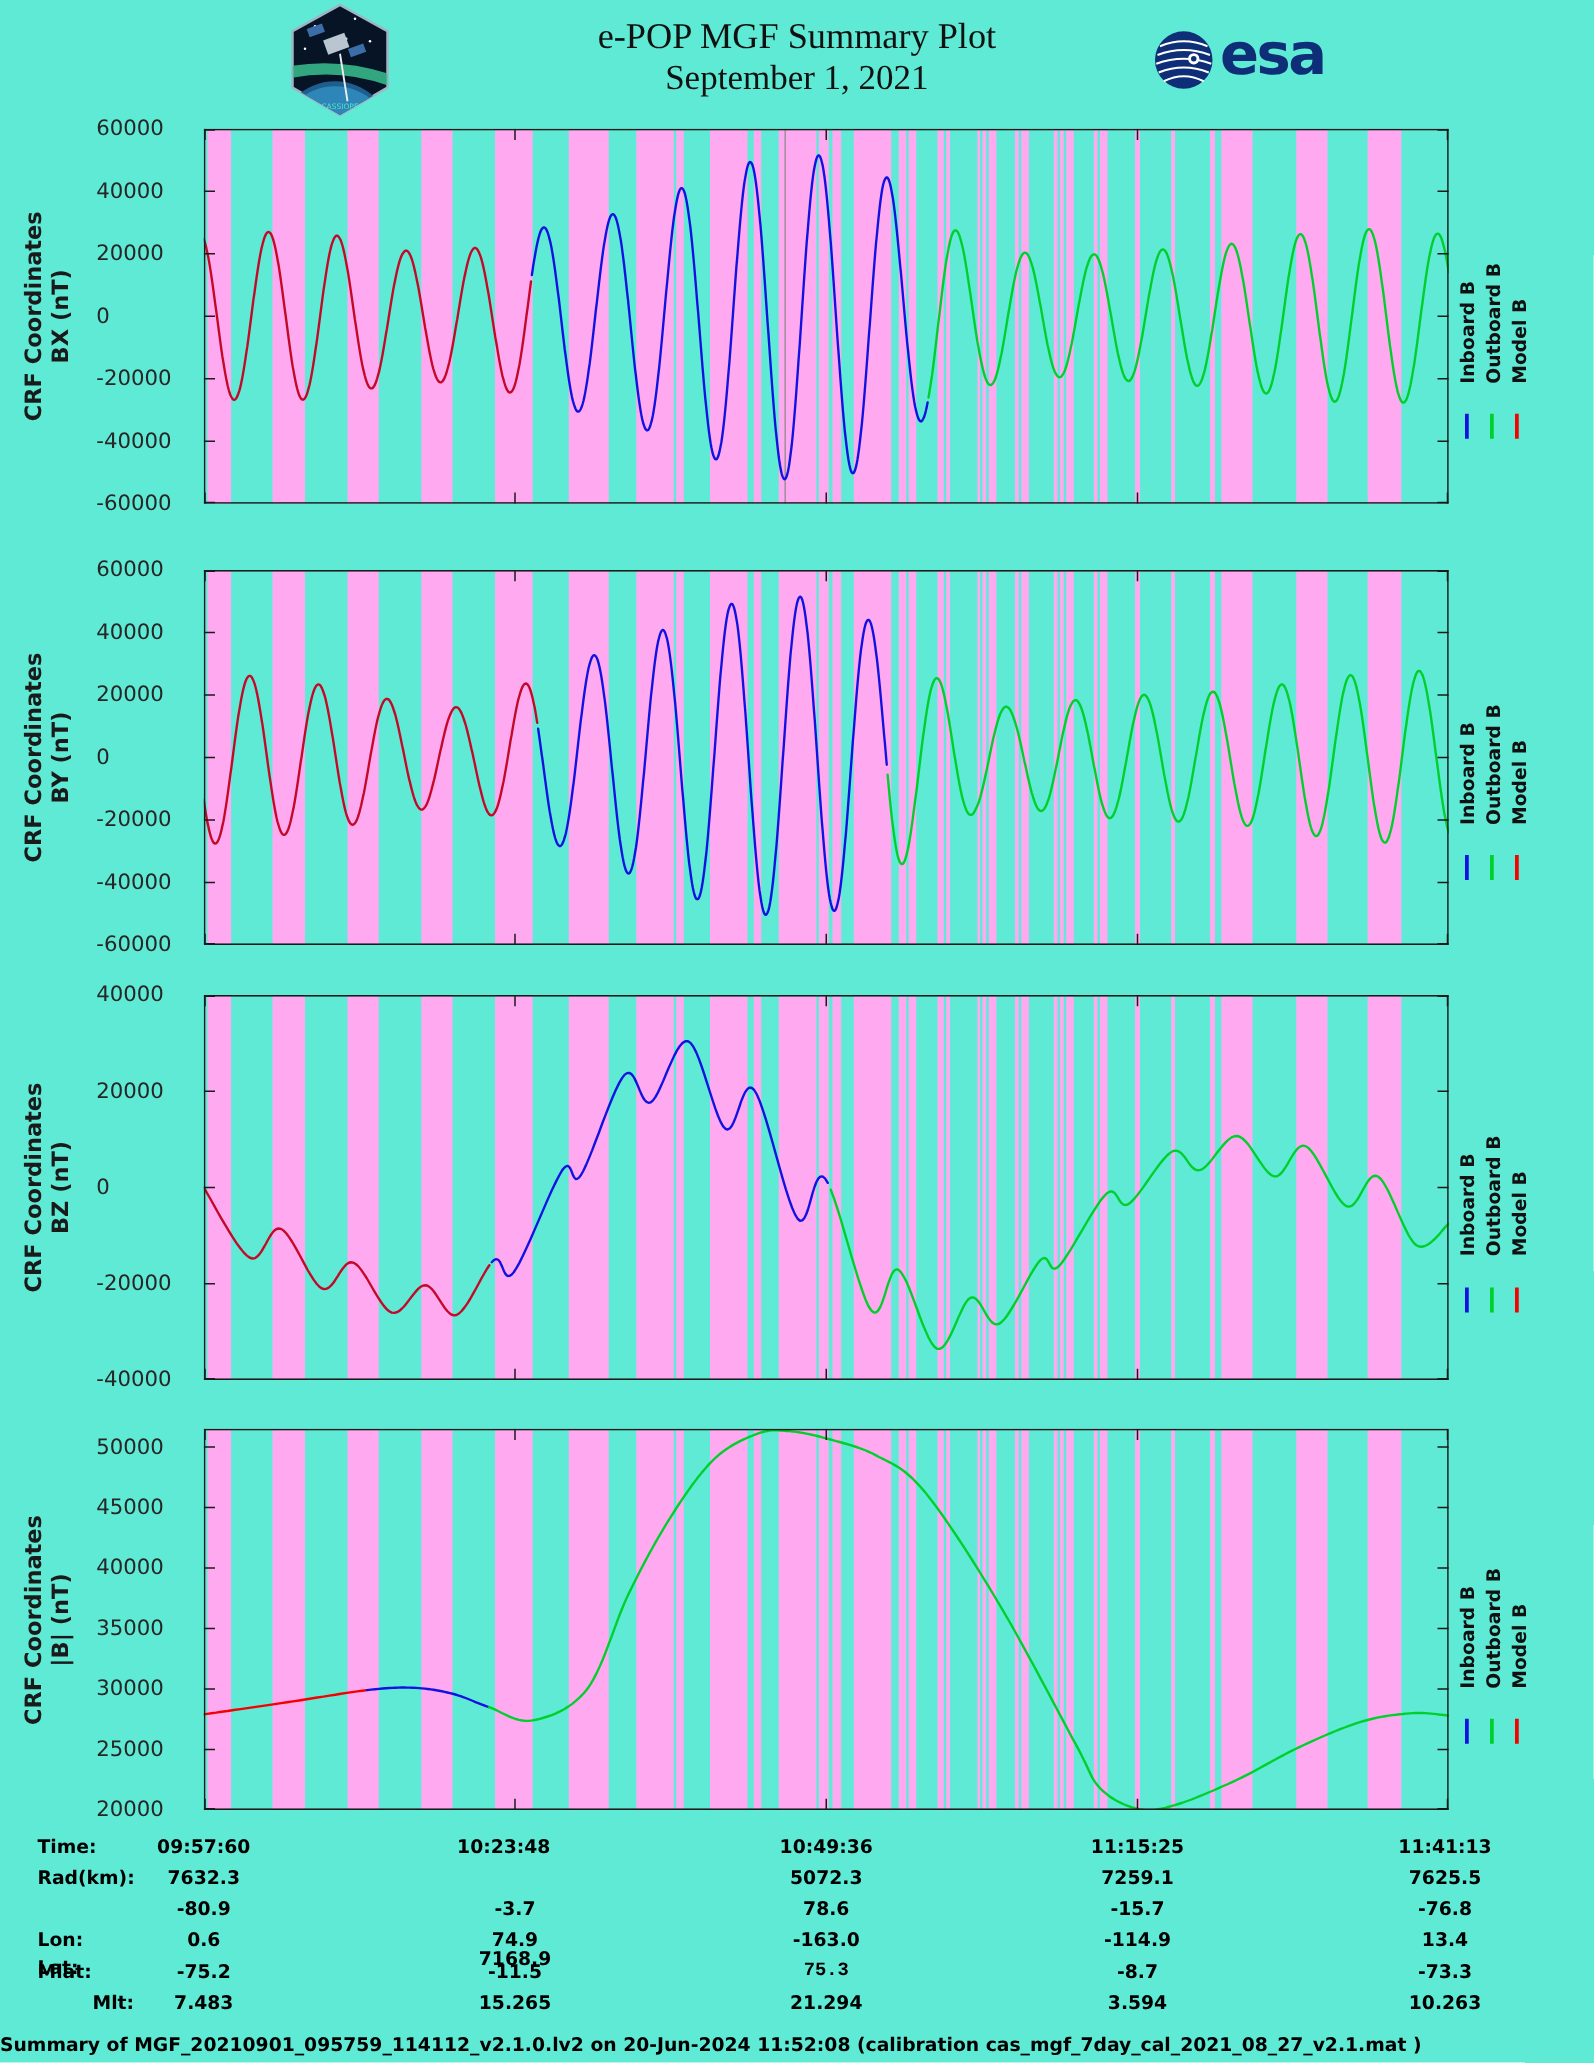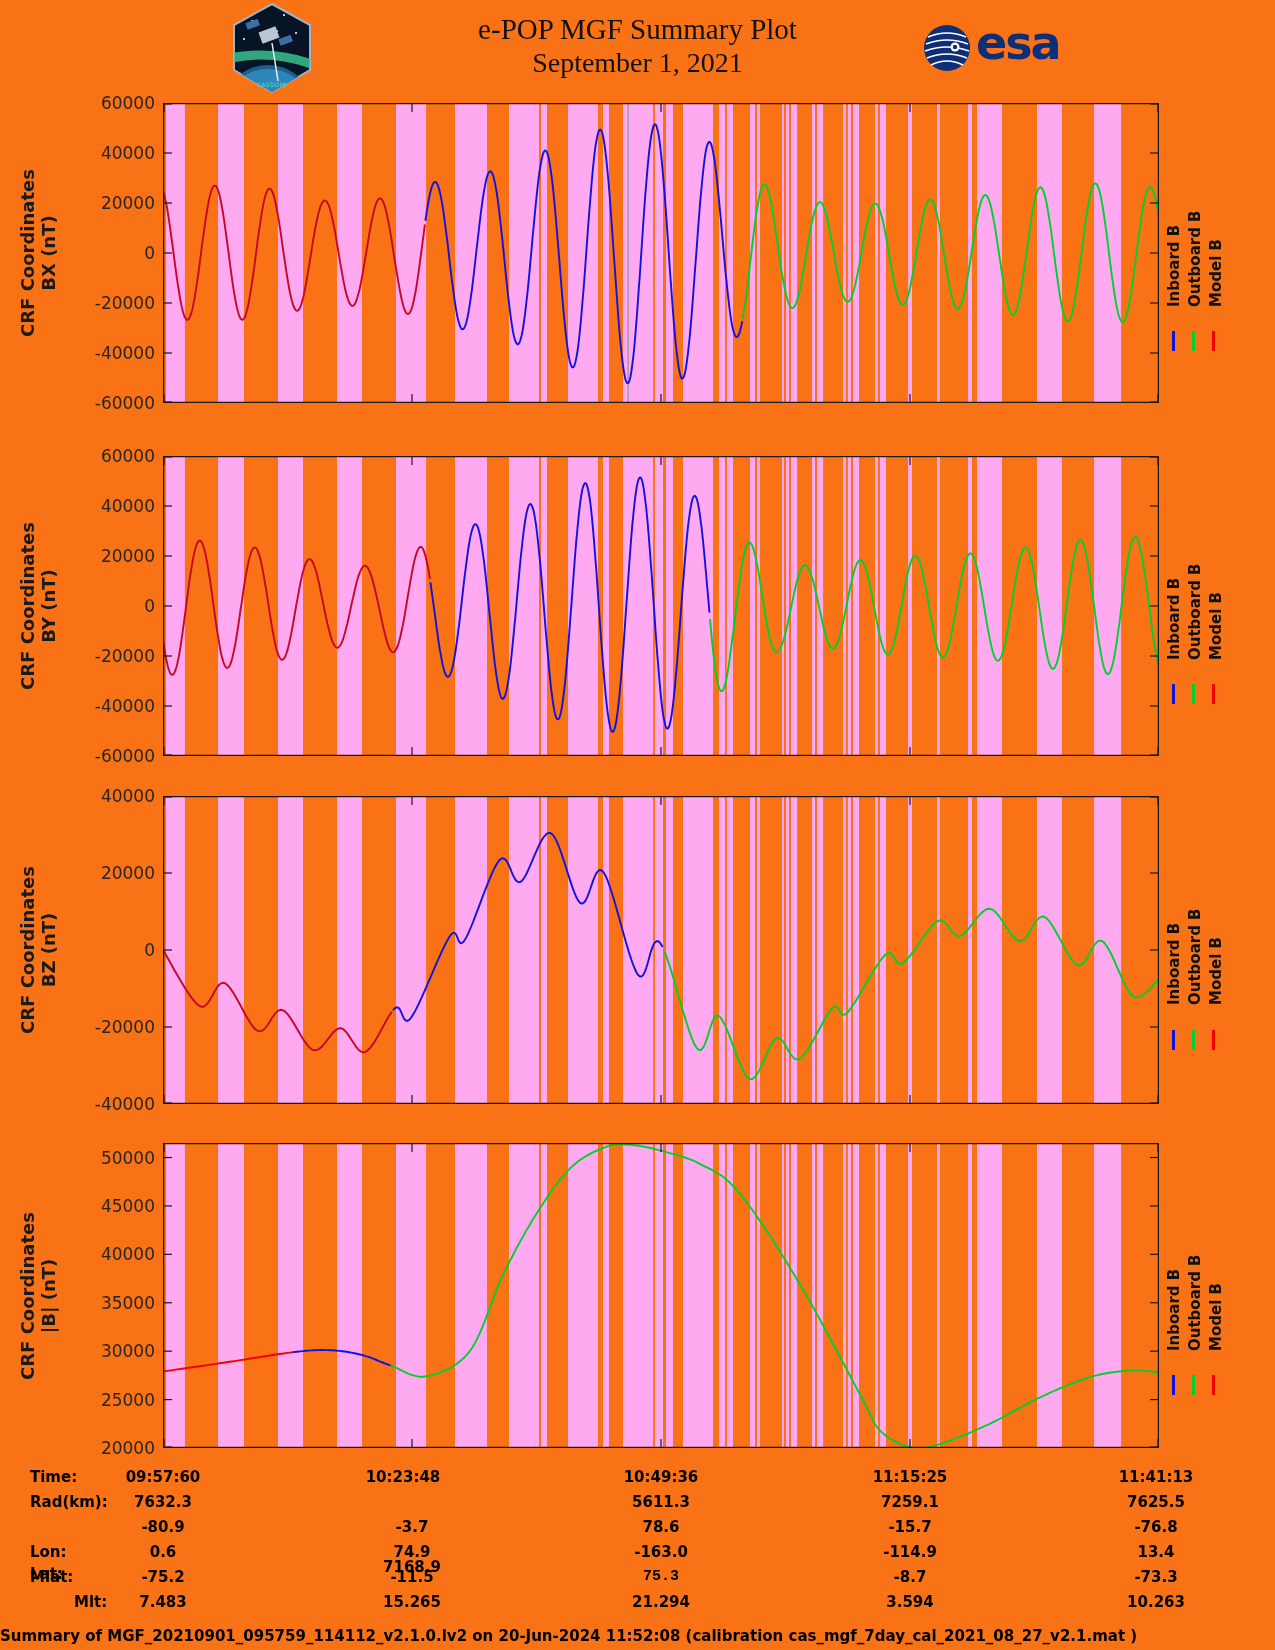--- a/index.html
+++ b/index.html
@@ -1,23 +1,23 @@
 <!DOCTYPE html>
 <html><head>
 <meta charset="utf-8">
 <style>
   html,body{margin:0;padding:0;background:#fff;}
-  #page{position:relative;width:1275px;height:1650px;background:#f97316;overflow:hidden;
+  #page{position:relative;width:1275px;height:1650px;background:#5eead4;overflow:hidden;
         font-family:"DejaVu Sans","Liberation Sans",sans-serif;}
   .title-block{position:absolute;left:0;right:0;top:12px;text-align:center;
         font-family:"Liberation Serif","DejaVu Serif",serif;color:#111;}
   .title-line1{font-size:29px;line-height:34px;}
   .title-line2{font-size:28px;line-height:34px;}
   .panel-svg{position:absolute;left:163px;}
-  .ytick{position:absolute;width:78px;text-align:right;font-size:17px;line-height:20px;
+  .ytick{position:absolute;width:78px;font-size:17px;line-height:20px;
         color:#262626;}
   .ylabel-wrap{position:absolute;left:14px;width:48px;}
   .ylabel-inner{position:absolute;top:50%;left:50%;transform:translate(-50%,-50%) rotate(-90deg);
         white-space:nowrap;text-align:center;font-weight:bold;font-size:18px;color:#1a1a1a;line-height:21px;}
   .legend-text{position:absolute;writing-mode:vertical-rl;transform:rotate(180deg);
         font-weight:bold;font-size:15px;color:#111;line-height:21px;white-space:nowrap;}
   .legend-tick{position:absolute;width:3px;height:20px;}
   .tbl-label{position:absolute;font-weight:bold;font-size:15px;color:#000;}
   .tbl-val{position:absolute;font-weight:bold;font-size:15px;color:#000;transform:translateX(-50%);white-space:nowrap;}
   .footer-note{position:absolute;left:0px;top:1627px;font-weight:bold;font-size:15px;color:#000;white-space:nowrap;}
@@ -410,21 +410,21 @@
     <div class="legend-tick" style="left:1212px;top:1375px;background:#f50000;"></div>
     <div class="tbl-label" style="left:30px;top:1468px;">Time:</div>
     <div class="tbl-val" style="left:163px;top:1468px;">09:57:60</div>
     <div class="tbl-val" style="left:403px;top:1468px;">10:23:48</div>
     <div class="tbl-val" style="left:661px;top:1468px;">10:49:36</div>
     <div class="tbl-val" style="left:910px;top:1468px;">11:15:25</div>
     <div class="tbl-val" style="left:1156px;top:1468px;">11:41:13</div>
     <div class="tbl-label" style="left:30px;top:1493px;">Rad(km):</div>
     <div class="tbl-val" style="left:163px;top:1493px;">7632.3</div>
     <div class="tbl-val" style="left:412px;top:1558px;">7168.9</div>
-    <div class="tbl-val" style="left:661px;top:1493px;">5611.3</div>
+    <div class="tbl-val" style="left:661px;top:1493px;">5072.3</div>
     <div class="tbl-val" style="left:910px;top:1493px;">7259.1</div>
     <div class="tbl-val" style="left:1156px;top:1493px;">7625.5</div>
     <div class="tbl-label" style="left:30px;top:1518px;margin-top:47px;">Lat:</div>
     <div class="tbl-val" style="left:163px;top:1518px;">-80.9</div>
     <div class="tbl-val" style="left:412px;top:1518px;">-3.7</div>
     <div class="tbl-val" style="left:661px;top:1518px;">78.6</div>
     <div class="tbl-val" style="left:910px;top:1518px;">-15.7</div>
     <div class="tbl-val" style="left:1156px;top:1518px;">-76.8</div>
     <div class="tbl-label" style="left:30px;top:1543px;">Lon:</div>
     <div class="tbl-val" style="left:163px;top:1543px;">0.6</div>

